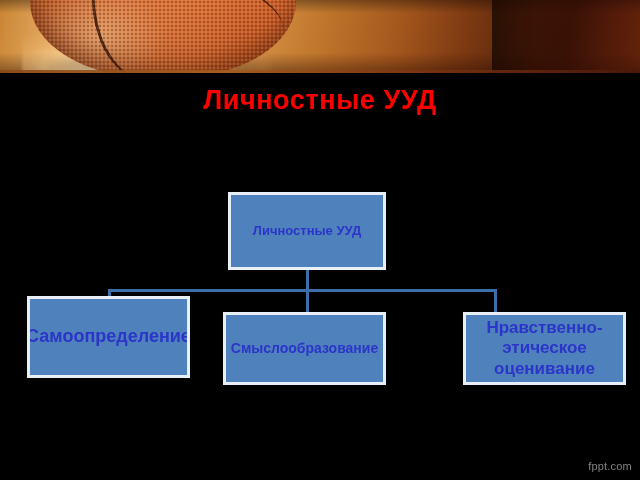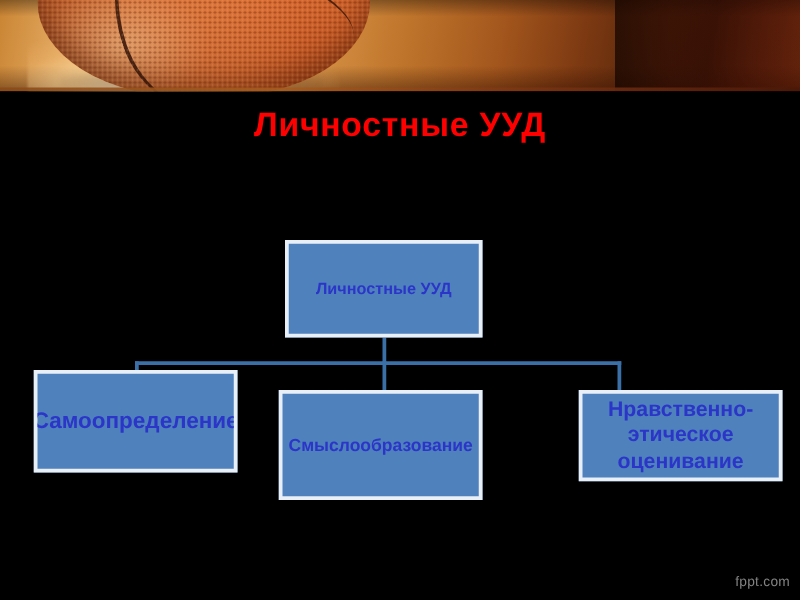--- a/index.html
+++ b/index.html
@@ -201,21 +201,21 @@
     top: 296px;
     width: 163px;
     height: 82px;
     font-size: 18px;
   }
 
   .node-b {
     left: 223px;
     top: 312px;
     width: 163px;
-    height: 88px;
+    height: 73px;
     font-size: 14px;
   }
 
   .node-c {
     left: 415px;
     top: 312px;
     width: 163px;
     height: 73px;
     font-size: 17px;
     margin-left: 48px;

